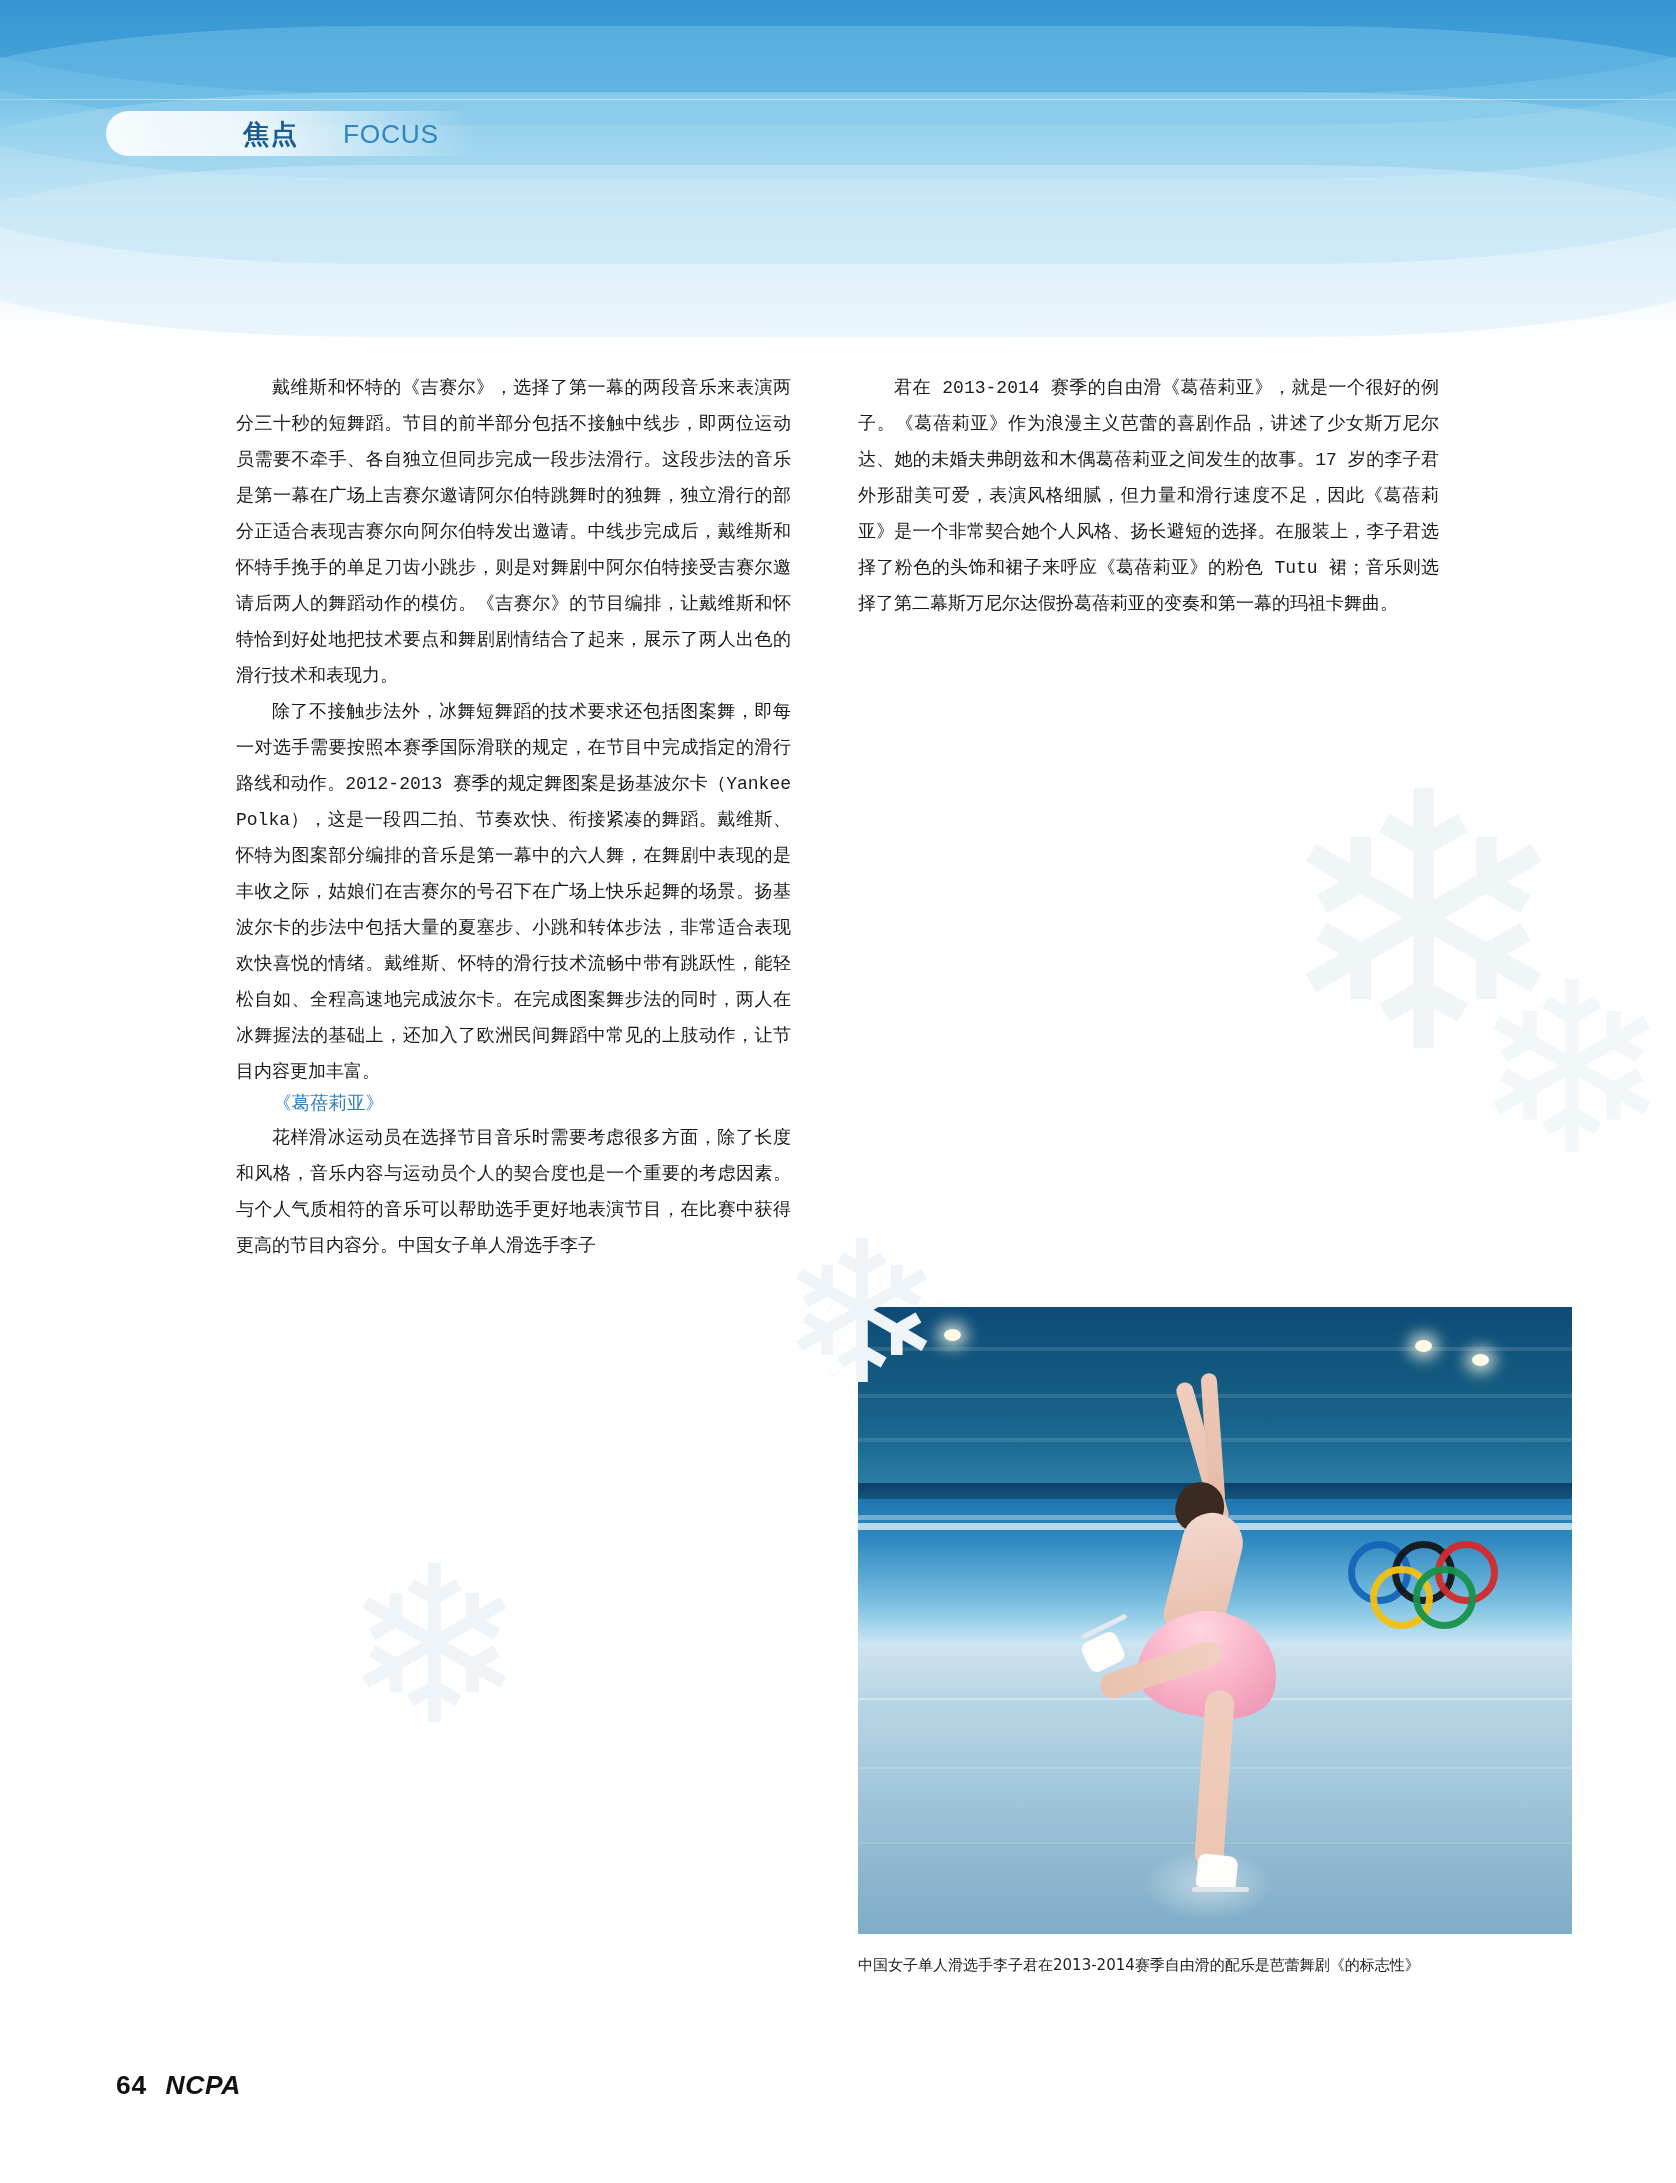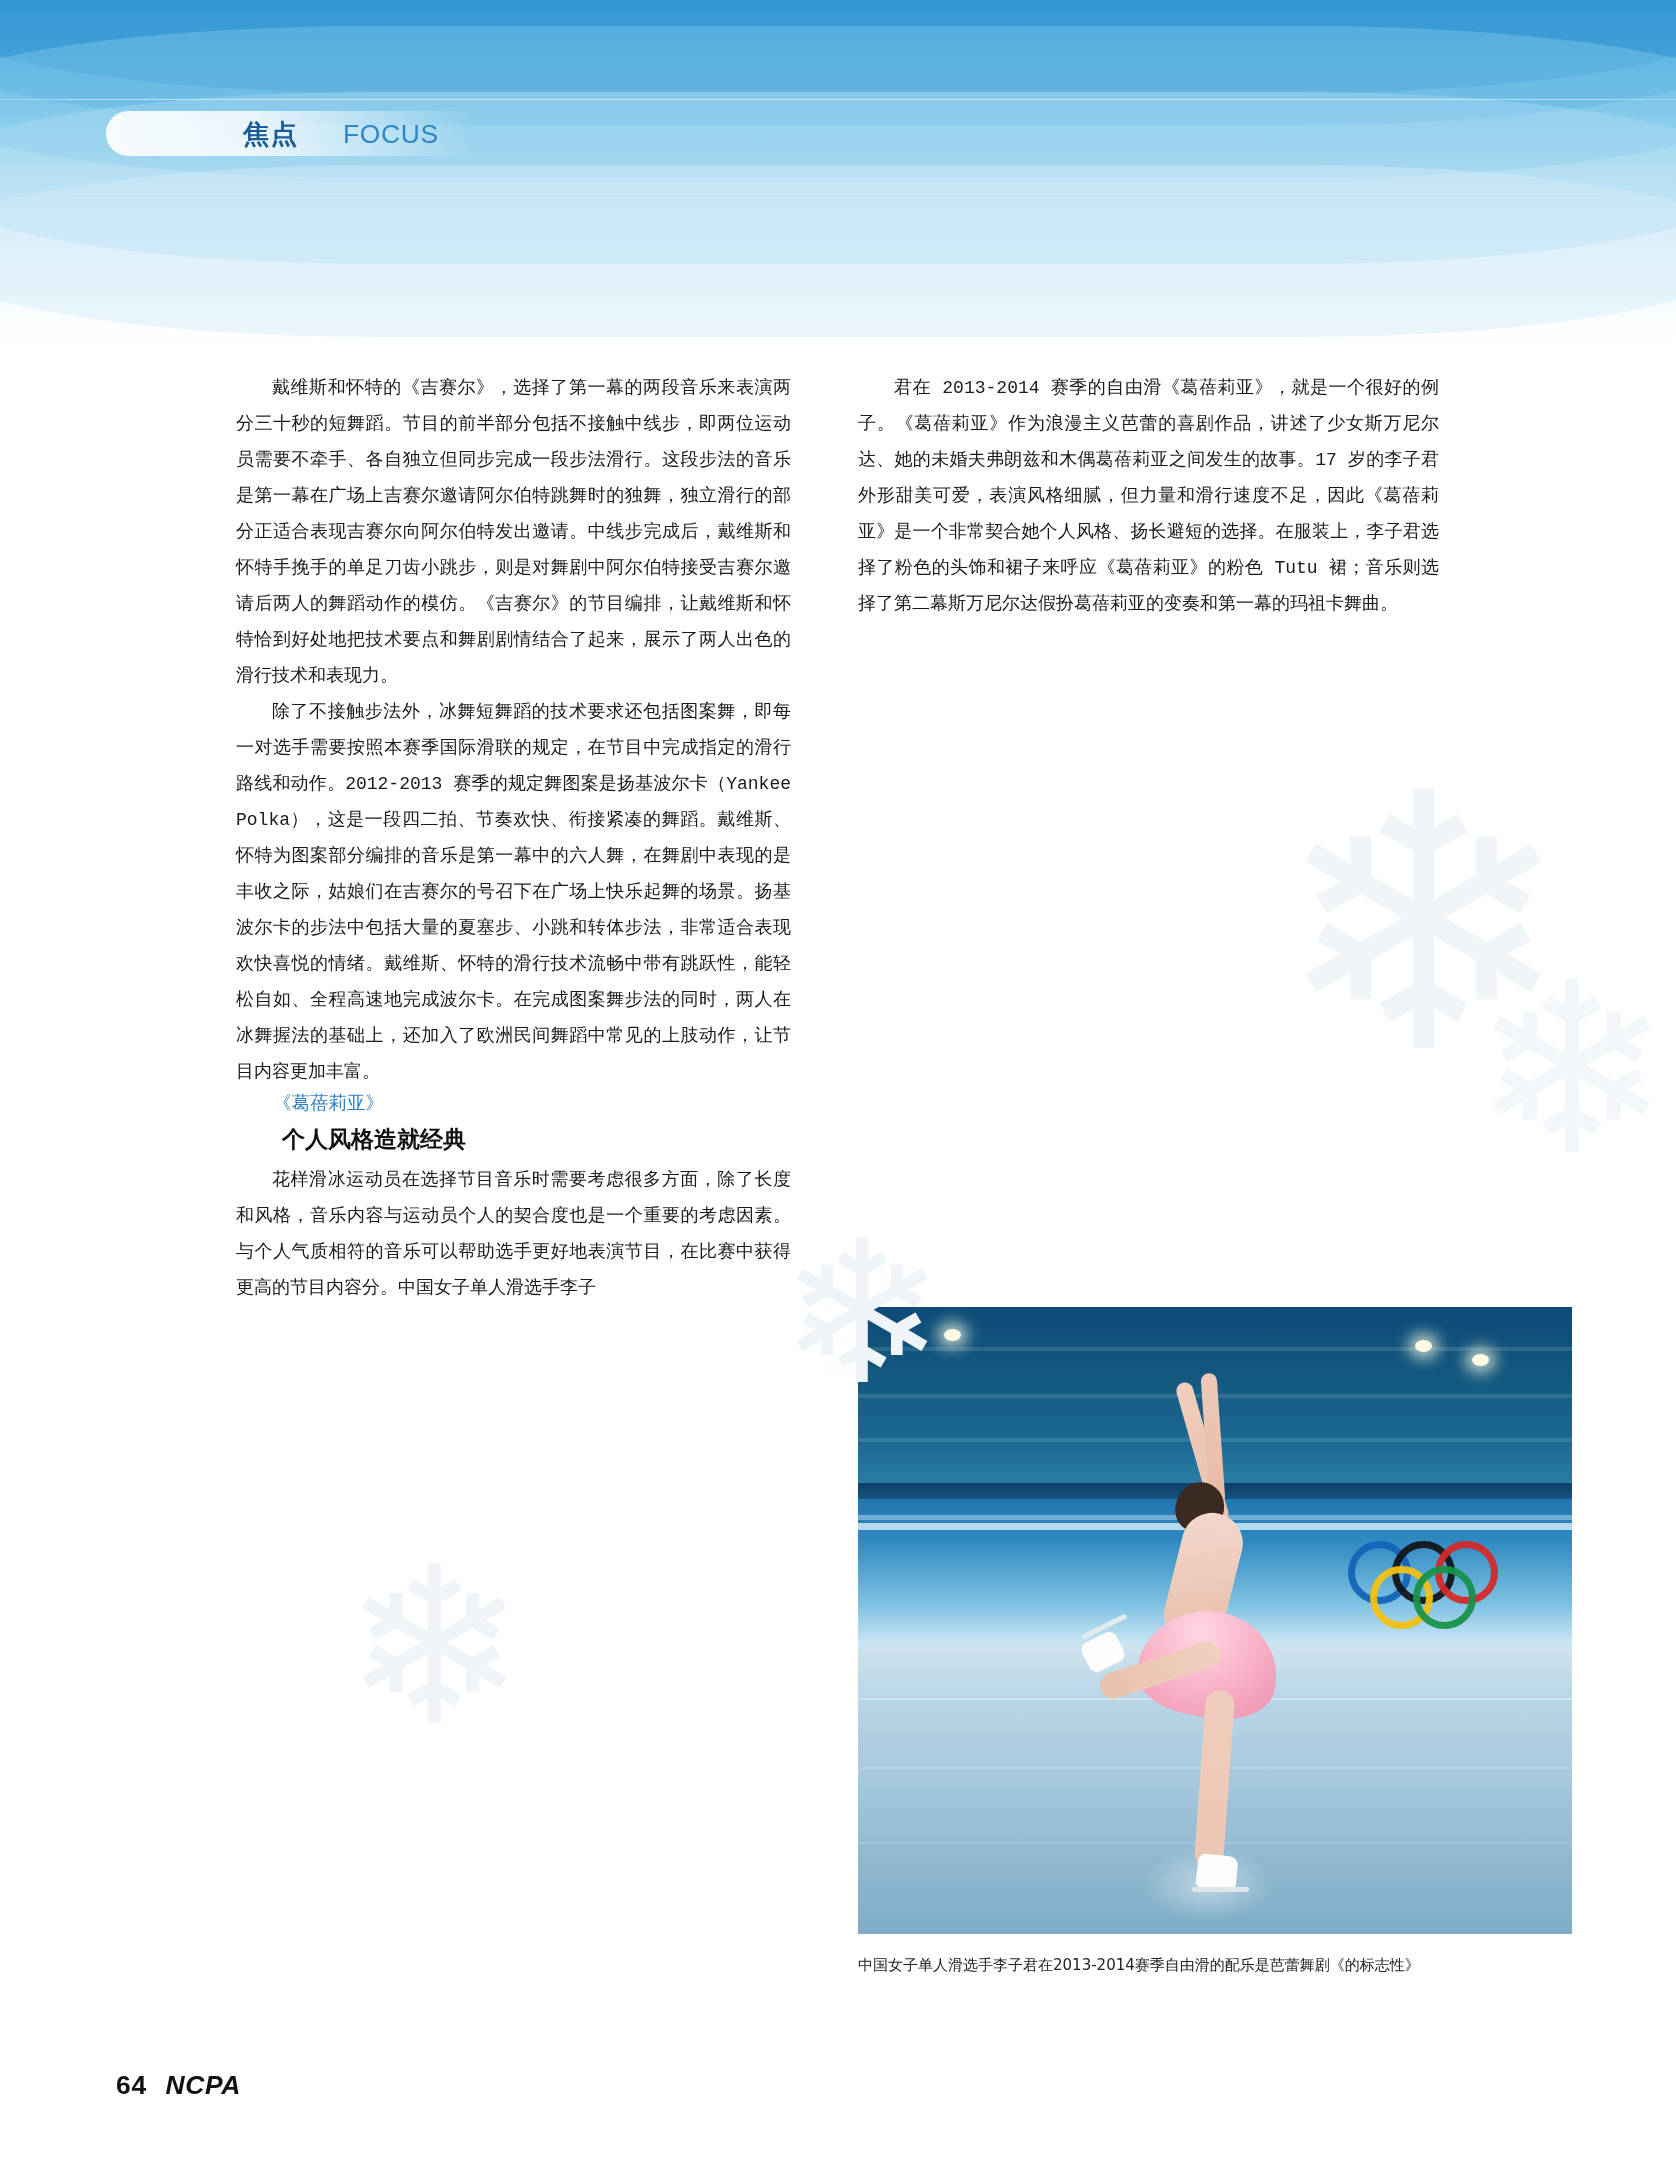--- a/index.html
+++ b/index.html
@@ -284,21 +284,20 @@
 
 <div class="flake f1">❄</div>
 <div class="flake f2">❄</div>
 <div class="flake f4">❄</div>
 <div class="flake big-blue" style="color:#ffffff;text-shadow:0 0 0.7px #cfe3ef;">❄</div>
 
 <div class="col col-left">
   <p>戴维斯和怀特的《吉赛尔》，选择了第一幕的两段音乐来表演两分三十秒的短舞蹈。节目的前半部分包括不接触中线步，即两位运动员需要不牵手、各自独立但同步完成一段步法滑行。这段步法的音乐是第一幕在广场上吉赛尔邀请阿尔伯特跳舞时的独舞，独立滑行的部分正适合表现吉赛尔向阿尔伯特发出邀请。中线步完成后，戴维斯和怀特手挽手的单足刀齿小跳步，则是对舞剧中阿尔伯特接受吉赛尔邀请后两人的舞蹈动作的模仿。《吉赛尔》的节目编排，让戴维斯和怀特恰到好处地把技术要点和舞剧剧情结合了起来，展示了两人出色的滑行技术和表现力。</p>
   <p>除了不接触步法外，冰舞短舞蹈的技术要求还包括图案舞，即每一对选手需要按照本赛季国际滑联的规定，在节目中完成指定的滑行路线和动作。2012-2013 赛季的规定舞图案是扬基波尔卡（Yankee Polka），这是一段四二拍、节奏欢快、衔接紧凑的舞蹈。戴维斯、怀特为图案部分编排的音乐是第一幕中的六人舞，在舞剧中表现的是丰收之际，姑娘们在吉赛尔的号召下在广场上快乐起舞的场景。扬基波尔卡的步法中包括大量的夏塞步、小跳和转体步法，非常适合表现欢快喜悦的情绪。戴维斯、怀特的滑行技术流畅中带有跳跃性，能轻松自如、全程高速地完成波尔卡。在完成图案舞步法的同时，两人在冰舞握法的基础上，还加入了欧洲民间舞蹈中常见的上肢动作，让节目内容更加丰富。</p>
   <p class="sec-title-cn">《葛蓓莉亚》</p>
-  <p class="sec-title-main">个人风格造就经典</p>
   <p>花样滑冰运动员在选择节目音乐时需要考虑很多方面，除了长度和风格，音乐内容与运动员个人的契合度也是一个重要的考虑因素。与个人气质相符的音乐可以帮助选手更好地表演节目，在比赛中获得更高的节目内容分。中国女子单人滑选手李子</p>
 </div>
 
 <div class="col col-right">
   <p>君在 2013-2014 赛季的自由滑《葛蓓莉亚》，就是一个很好的例子。《葛蓓莉亚》作为浪漫主义芭蕾的喜剧作品，讲述了少女斯万尼尔达、她的未婚夫弗朗兹和木偶葛蓓莉亚之间发生的故事。17 岁的李子君外形甜美可爱，表演风格细腻，但力量和滑行速度不足，因此《葛蓓莉亚》是一个非常契合她个人风格、扬长避短的选择。在服装上，李子君选择了粉色的头饰和裙子来呼应《葛蓓莉亚》的粉色 Tutu 裙；音乐则选择了第二幕斯万尼尔达假扮葛蓓莉亚的变奏和第一幕的玛祖卡舞曲。</p>
 </div>
 
 <div class="photo">
   <div class="stands">
     <div class="stand-band" style="top:22%"></div>

